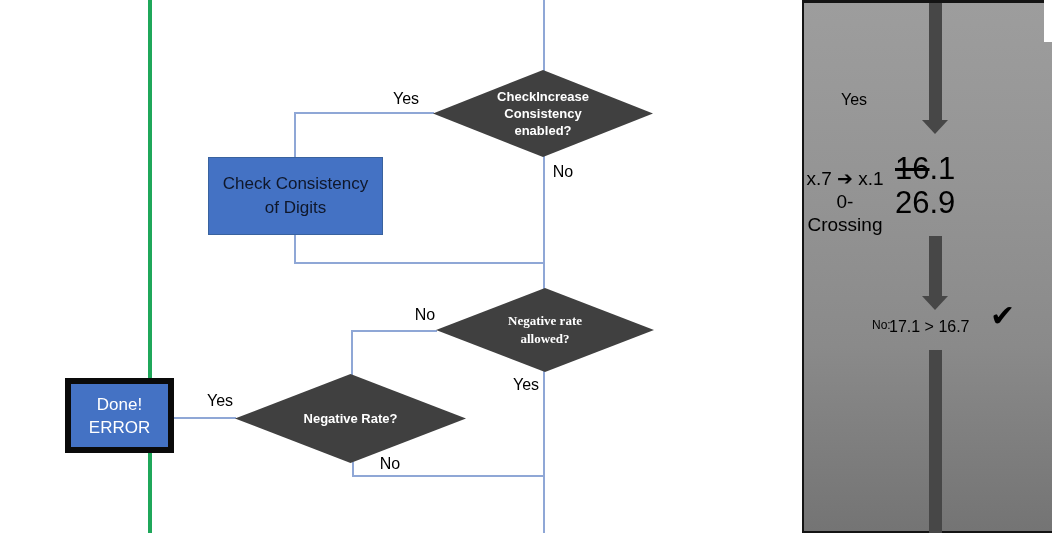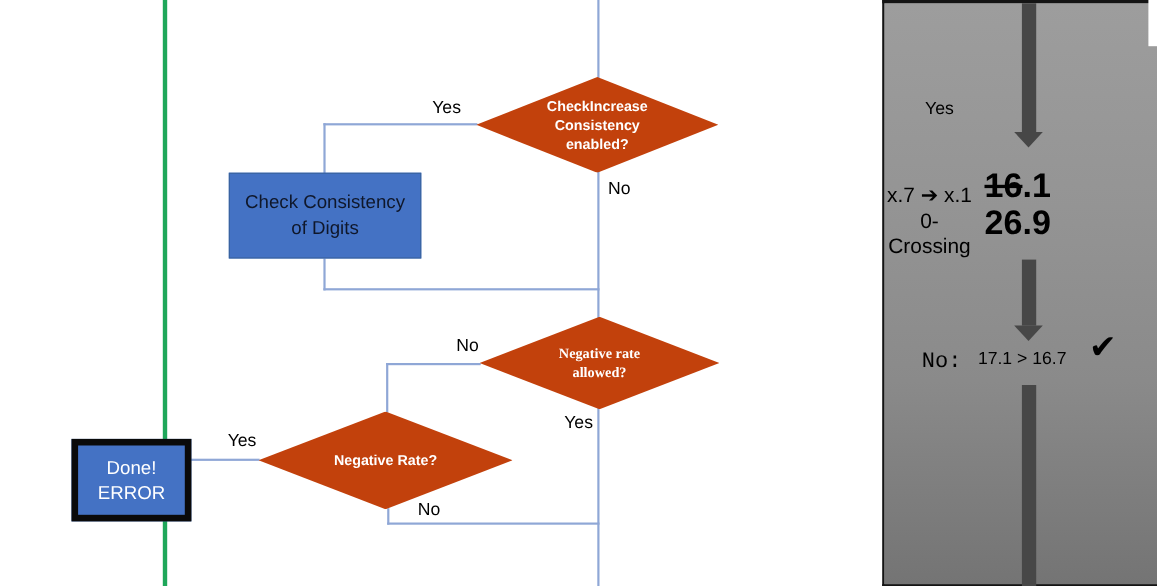--- a/index.html
+++ b/index.html
@@ -5,36 +5,36 @@
   html,body{margin:0;padding:0;background:#fff;}
   #page{
     position:relative;width:1052px;height:533px;overflow:hidden;background:#ffffff;
     font-family:"Liberation Sans","DejaVu Sans",sans-serif;color:#000;
   }
   
   .line{position:absolute;background:#8FA7D6;z-index:1;}
   .green-line{position:absolute;left:148px;top:0;width:4px;height:533px;background:#1FA75A;z-index:1;}
   
   .diamond{
-    position:absolute;background:#c2410c;z-index:2;
+    position:absolute;background:#404040;z-index:2;
     clip-path:polygon(50% 0,100% 50%,50% 100%,0 50%);
     display:flex;align-items:center;justify-content:center;text-align:center;
     color:#fff;font-weight:600;font-size:13px;line-height:17px;white-space:pre-line;
   }
   #diamond-top{left:433px;top:70px;width:220px;height:87px;}
   #diamond-mid{left:436px;top:288px;width:218px;height:84px;line-height:18px;font-family:Liberation Serif, serif;}
   #diamond-bottom{left:235px;top:374px;width:231px;height:89px;}
   .process{
     position:absolute;left:208px;top:157px;width:175px;height:78px;
     background:#4472C4;border:1px solid #39629E;box-sizing:border-box;z-index:2;
     display:flex;align-items:center;justify-content:center;text-align:center;
     color:#0f172a;font-size:17px;line-height:24px;white-space:pre-line;
   }
   .terminal{
-    position:absolute;left:65px;top:399px;width:109px;height:75px;
+    position:absolute;left:65px;top:378px;width:109px;height:75px;
     background:#4472C4;border:6px solid #0a0a0a;box-sizing:border-box;z-index:2;
     display:flex;align-items:center;justify-content:center;text-align:center;
     color:#fff;font-size:17px;line-height:23px;white-space:pre-line;
   }
   
   .lbl{position:absolute;width:44px;text-align:center;font-size:16px;color:#000;z-index:3;}
   
   #panel{
     position:absolute;left:802px;top:0;width:250px;height:533px;box-sizing:border-box;
     background:linear-gradient(180deg,#9D9D9D 0%,#949494 35%,#8A8A8A 65%,#747474 100%);
@@ -44,22 +44,22 @@
   #panel-notch{position:absolute;left:1044px;top:0;width:8px;height:42px;background:#ffffff;z-index:4;}
   .arrow-shaft{position:absolute;left:929px;width:13px;background:#474747;z-index:3;}
   .arrow-head{position:absolute;left:922px;width:0;height:0;border-left:13px solid transparent;
     border-right:13px solid transparent;border-top:14px solid #474747;z-index:3;}
   #arrow1-shaft{top:3px;height:117px;}   #arrow1-head{top:120px;}
   #arrow2-shaft{top:236px;height:60px;}  #arrow2-head{top:296px;}
   #arrow3-shaft{top:350px;height:183px;}
   .panel-text{position:absolute;z-index:3;color:#000;}
   #panel-yes{left:836px;top:91px;width:36px;text-align:center;font-size:16px;}
   #panel-rule{left:800px;top:167px;width:90px;text-align:center;font-size:19px;line-height:23px;white-space:pre-line;}
-  #panel-nums{left:895px;top:152px;font-size:31px;font-weight:700;line-height:34px;letter-spacing:0;}
-  #panel-no{left:838px;top:318px;font-size:20px;font-family:Liberation Mono, monospace;}
+  #panel-nums{left:895px;top:152px;font-size:31px;font-weight:400;line-height:34px;letter-spacing:0;}
+  #panel-no{left:872px;top:318px;font-size:12px;}
   #panel-cmp{left:889px;top:318px;font-size:16px;}
   #panel-check{left:990px;top:298px;font-size:30px;font-weight:700;}
 </style>
 </head>
 <body>
 
 <div id="page">
 
   <div class="green-line"></div>
 

